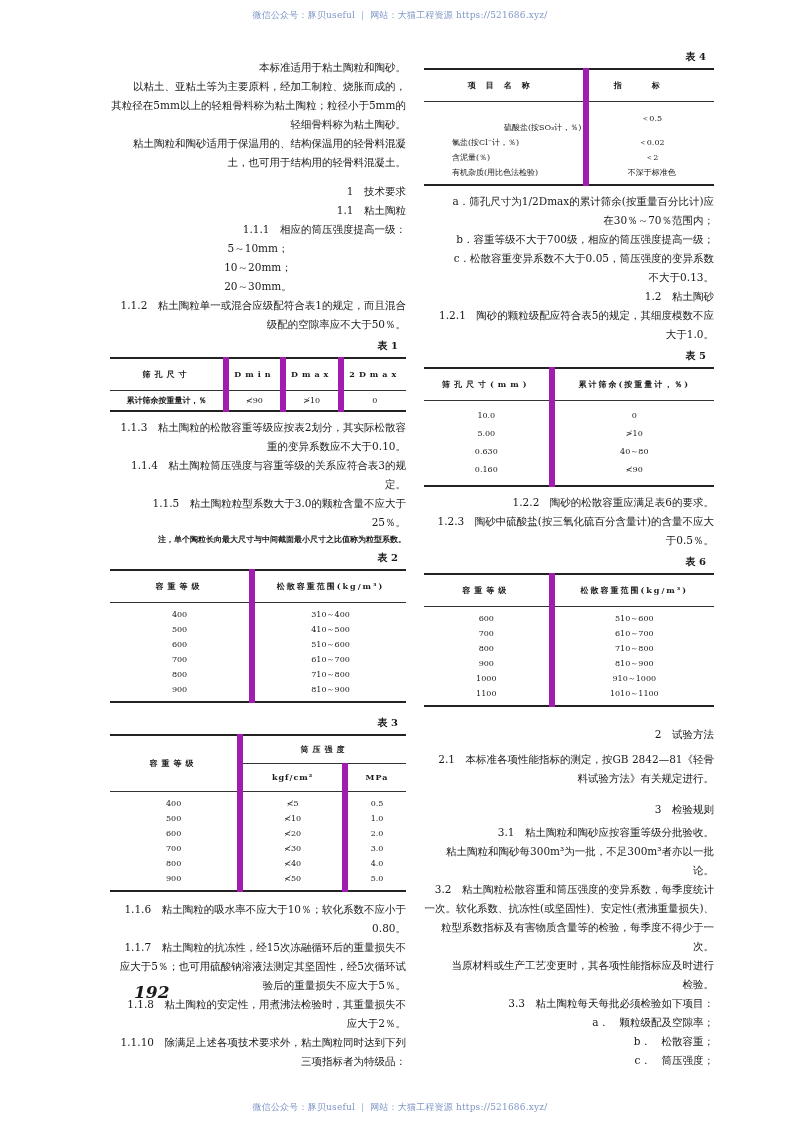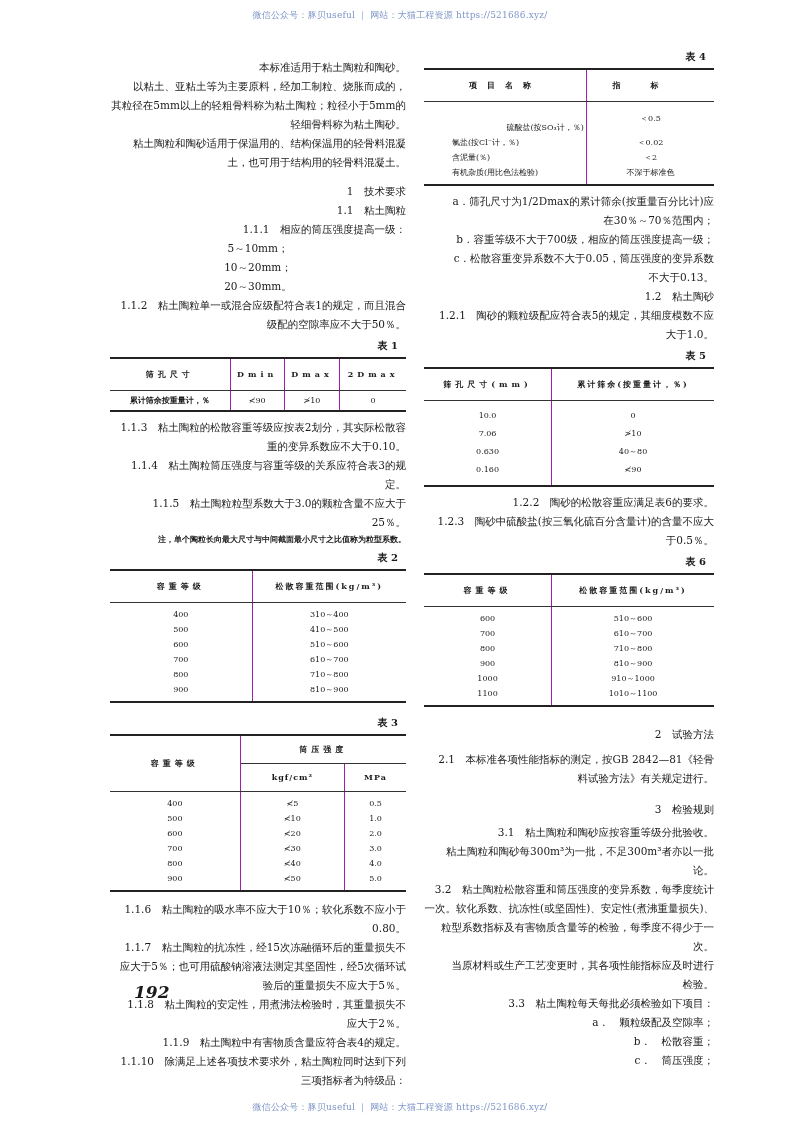--- a/index.html
+++ b/index.html
@@ -21,21 +21,21 @@
   .ind { text-indent: 2em; }
   .ind1 { text-indent: 1em; }
   .head { font-weight: normal; }
   .center { text-align: center; }
   .gap { height: 10px; }
   .tcap { text-align: right; font-weight: bold; font-size: 10px; padding-right: 8px; margin-top: 2px; }
   table { border-collapse: collapse; width: 100%; font-size: 8px; margin-top: 2px; }
   table.t { border-top: 2px solid #222; border-bottom: 2px solid #222; }
   th { font-weight: bold; font-size: 8px; padding: 6px 2px; border-bottom: 1px solid #333; letter-spacing: 4px; }
   td { text-align: center; padding: 0 2px; line-height: 15px; }
-  .vr { border-right: 1px solid #a21caf; }
+  .vr { border-right: 6px solid #a21caf; }
   .note { font-size: 8px; font-weight: bold; line-height: 14px; }
   .pageno { position: absolute; left: 134px; top: 982px; font-size: 17px; font-style: italic; font-weight: bold; }
 </style>
 </head>
 <body>
 
 <div class="watermark wm-top">微信公众号：豚贝useful ｜ 网站：大猫工程资源 https://521686.xyz/</div>
 
 <div class="col left" style="top:58px;">
   <p class="ind">本标准适用于粘土陶粒和陶砂。</p>
@@ -145,21 +145,20 @@
           <td class="vr" style="padding-bottom:4px">900</td>
           <td class="vr" style="padding-bottom:4px">≮50</td>
           <td style="padding-bottom:4px">5.0</td>
         </tr>
   </tbody>
     </table>
   <div style="height:8px;"></div>
   <p class="ind1">1.1.6　粘土陶粒的吸水率不应大于10％；软化系数不应小于0.80。</p>
   <p class="ind1">1.1.7　粘土陶粒的抗冻性，经15次冻融循环后的重量损失不应大于5％；也可用硫酸钠溶液法测定其坚固性，经5次循环试验后的重量损失不应大于5％。</p>
   <p class="ind1">1.1.8　粘土陶粒的安定性，用煮沸法检验时，其重量损失不应大于2％。</p>
-  <p class="ind1">1.1.9　粘土陶粒中有害物质含量应符合表4的规定。</p>
   <p class="ind1">1.1.10　除满足上述各项技术要求外，粘土陶粒同时达到下列三项指标者为特级品：</p>
 </div>
 
 <div class="pageno">192</div>
 
 <div class="col right" style="top:45px;">
   <div class="tcap">表 4</div>
   <table class="t">
     <tbody>
         <tr>
@@ -195,21 +194,21 @@
     <tbody>
         <tr>
       <th class="vr" style="width:44%">筛孔尺寸(mm)</th>
       <th style="letter-spacing:2px;">累计筛余(按重量计，％)</th>
     </tr>
     <tr>
           <td class="vr" style="padding-top:6px;line-height:18px">10.0</td>
           <td style="padding-top:6px;line-height:18px">0</td>
         </tr>
     <tr>
-          <td class="vr" style="line-height:18px">7.06</td>
+          <td class="vr" style="line-height:18px">5.00</td>
           <td style="line-height:18px">≯10</td>
         </tr>
     <tr>
           <td class="vr" style="line-height:18px">0.630</td>
           <td style="line-height:18px">40～80</td>
         </tr>
     <tr>
           <td class="vr" style="line-height:18px;padding-bottom:6px">0.160</td>
           <td style="line-height:18px;padding-bottom:6px">≮90</td>
         </tr>

